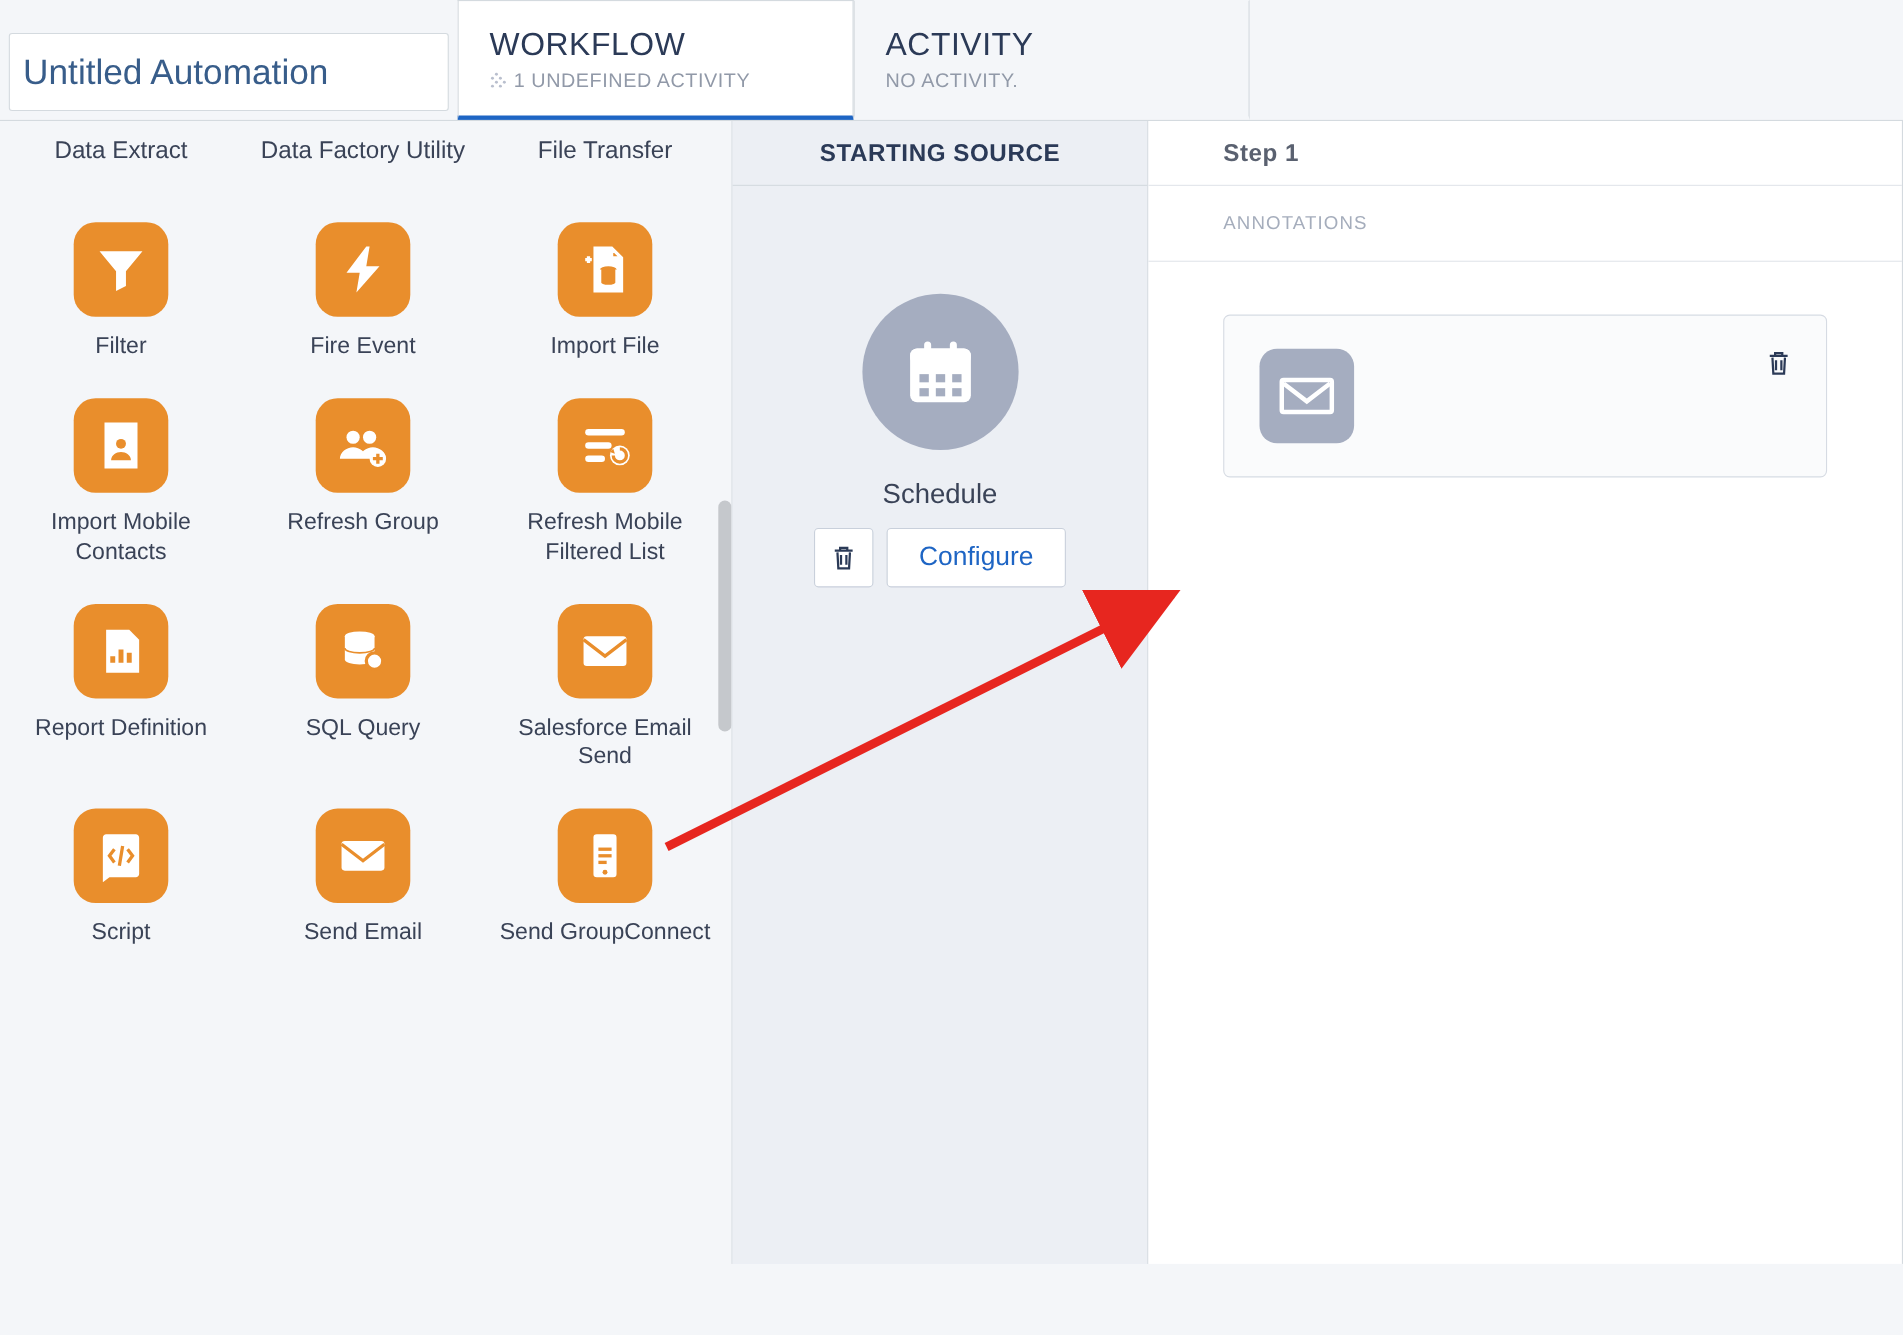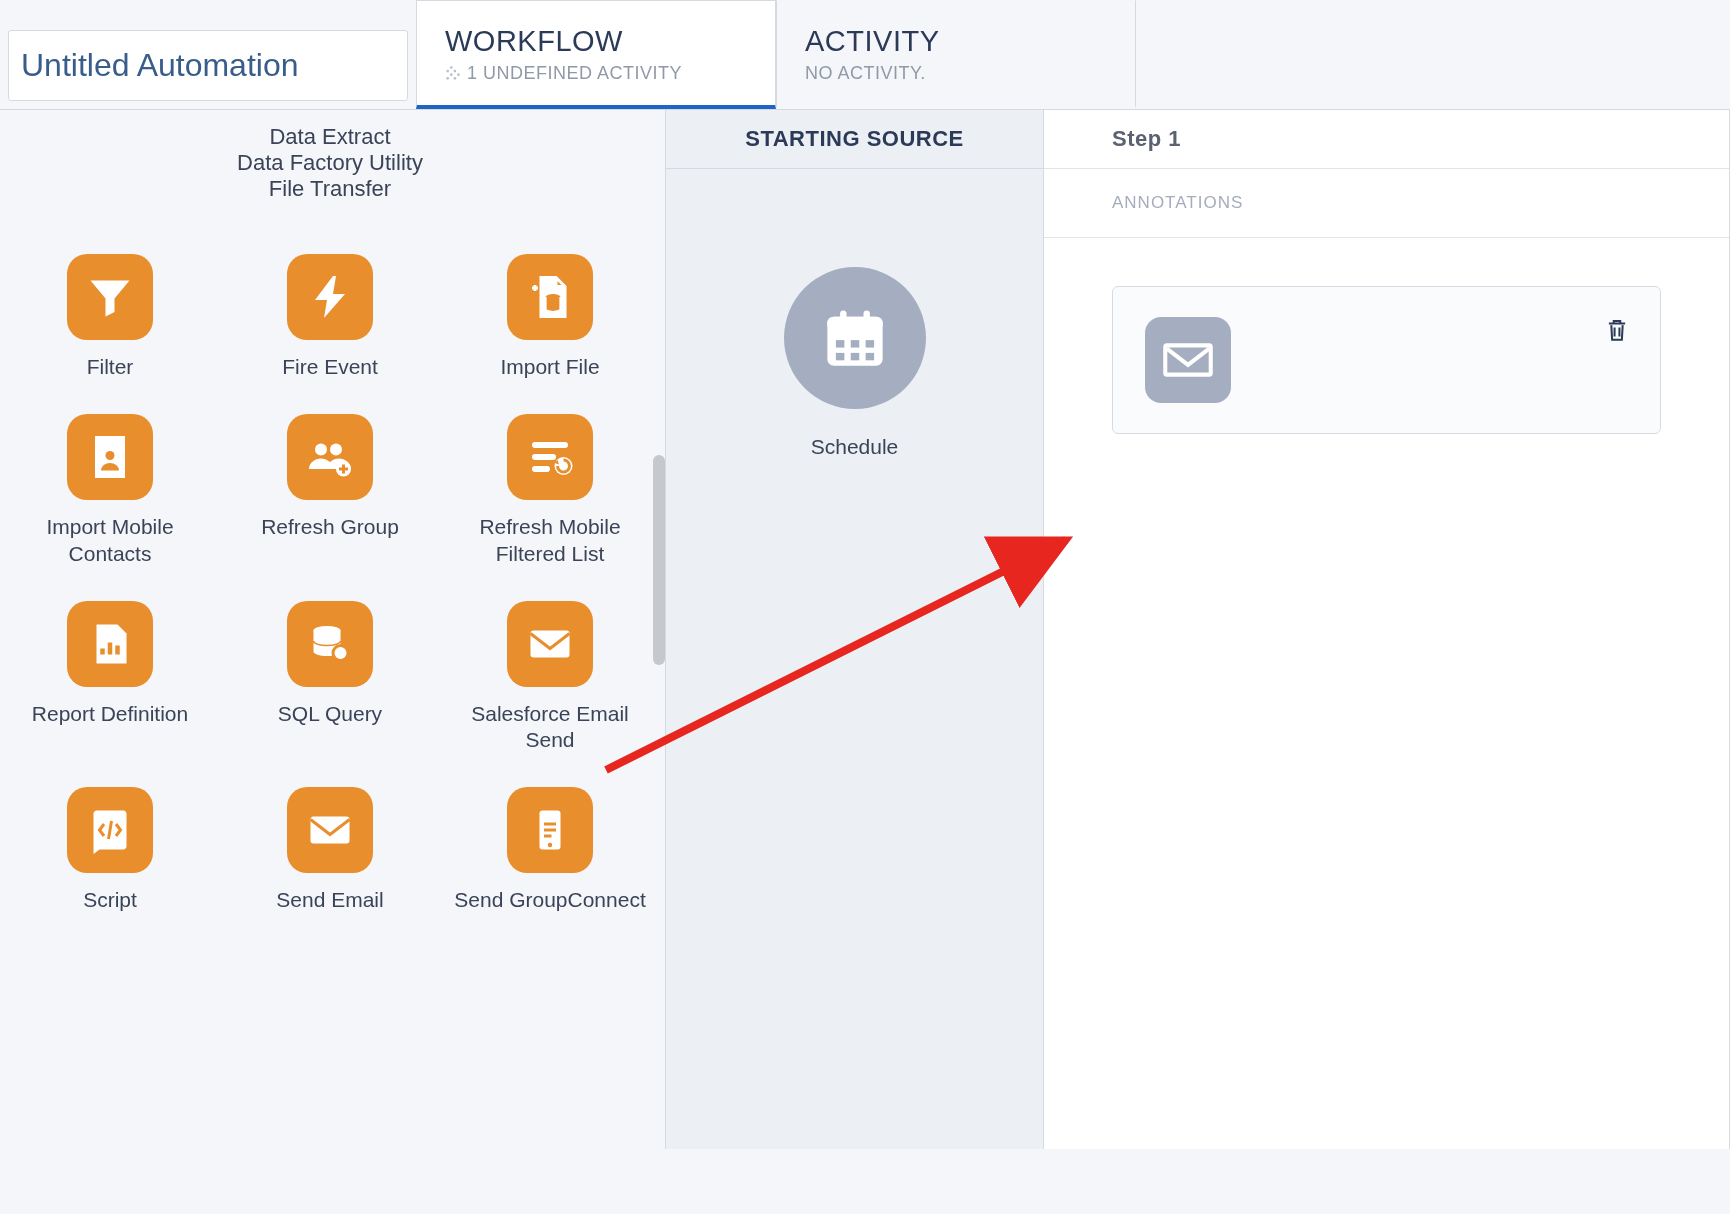--- a/index.html
+++ b/index.html
@@ -12,21 +12,21 @@
 .tab { border-left: 1px solid #d4dadf; padding: 24px 28px 18px 28px; width: 360px; border-top: 1px solid transparent; border-bottom: 4px solid transparent;}
 .tab-title { font-size: 29px; font-weight: 400; color: #2b3a57; letter-spacing: .5px;}
 .tab-sub { font-size: 18px; color: #9199a8; letter-spacing: .5px; margin-top: 4px; line-height: 1.3;}
 .tab.active { background: #fff; border-top: 1px solid #d4dadf; border-left: 1px solid #d4dadf; border-right: 1px solid #d4dadf; border-bottom: 4px solid #1e65c4; }
 .tab.active .tab-sub svg { vertical-align: -2px; margin-right: 4px; }
 .tab:last-child { border-right: 1px solid #d4dadf;}
 
 .body-area { display: flex; height: calc(100vh - 175px); position: relative;}
 
 .palette { width: 665px; display: flex; overflow: hidden;}
-.palette-headers { display: flex; width: 660px; padding: 14px 0 4px 0; flex-direction: column;}
+.palette-headers { display: flex; width: 660px; padding: 14px 0 4px 0;}
 .palette-headers div { flex: 1; text-align: center; font-size: 22px; color: #3a4357;}
 .palette-grid { display: grid; grid-template-columns: repeat(3, 1fr); width: 660px; row-gap: 34px; padding-top: 48px;}
 .palette-cell { text-align: center;}
 .palette-cell .label { font-size: 21px; color: #3a4357; margin-top: 14px; line-height: 1.25; padding: 0 10px;}
 .icon-tile { width: 86px; height: 86px; border-radius: 20px; background: #e98e2c; display: inline-flex; align-items: center; justify-content: center; }
 .icon-tile svg { fill: #fff; }
 
 .palette-scroll { width: 14px; background: transparent; position: relative;}
 .palette-scroll .thumb { position: absolute; right: 0; top: 345px; width: 12px; height: 210px; background: #c5c8cc; border-radius: 6px;}
 
@@ -34,21 +34,21 @@
 
 .canvas { flex: 1; display: flex; position: relative;}
 .col-source { background: #eceff4; border-right: 1px solid #d4dadf; width: 378px;}
 .col-step { flex: 1; position: relative; border-right: 1px solid #d4dadf; background:#fff;}
 .col-head { text-align: center; font-size: 22px; padding: 16px 0; color: #2b3a57; border-bottom: 1px solid #d4dadf; letter-spacing: .5px; font-weight: bold;}
 .col-step .col-head { text-align: left; padding-left: 68px; color: #5a6170; border-bottom: 1px solid #e1e5ea;}
 .annot { font-size: 17px; color: #a5adbc; letter-spacing: 1px; padding: 24px 0 24px 68px; border-bottom: 1px solid #e1e5ea;}
 
 .schedule-block { text-align: center; padding-top: 98px;}
 .cal-circle { width: 142px; height: 142px; border-radius: 50%; background: #a5adc0; display: inline-flex; align-items: center; justify-content: center;}
-.sched-label { font-size: 21px; color: #3a4357; margin: 26px 0 16px 0;}
+.sched-label { font-size: 25px; color: #3a4357; margin: 26px 0 16px 0;}
 .sched-row { display: inline-flex; gap: 12px; align-items: stretch;}
 .icon-btn { background: #fff; border: 1px solid #c9d0db; border-radius: 4px; width: 54px; height: 54px; display: inline-flex; align-items: center; justify-content: center;}
 .cfg-btn { background: #fff; border: 1px solid #c9d0db; border-radius: 4px; height: 54px; display: inline-flex; align-items: center; padding: 0 28px; font-size: 24px; color: #1e65c4;}
 
 .activity-card { margin: 48px 68px 0 68px; padding: 30px 32px; border: 1px solid #d6dbe3; border-radius: 6px; background: #fafbfc; position: relative;}
 .activity-title { font-size: 24px; color: #2b3a57; margin-bottom: 24px;}
 .activity-row { display: flex; gap: 44px; align-items: center;}
 .env-tile { width: 86px; height: 86px; border-radius: 16px; background: #a5adc0; display: inline-flex; align-items: center; justify-content: center;}
 .choose-btn { background: #fff; border: 1px solid #c9d0db; border-radius: 4px; height: 64px; display: inline-flex; align-items: center; padding: 0 36px; font-size: 25px; color: #1e65c4;}
 .trash-abs { position: absolute; top: 30px; right: 30px;}
@@ -246,20 +246,30 @@
   <div class="canvas">
     <div class="col-source">
       <div class="col-head">STARTING SOURCE</div>
       <div class="schedule-block">
         <div class="cal-circle">
           <svg width="68" height="68">
               <use href="#i-cal"></use>
             </svg>
         </div>
         <div class="sched-label">Schedule</div>
+        <div class="sched-row">
+          <div class="icon-btn">
+            <svg width="26" height="26" style="color:#2b3a57">
+                <use href="#i-trash"></use>
+              </svg>
+          </div>
+          <div class="cfg-btn">
+            <span>Configure</span>
+          </div>
+        </div>
       </div>
     </div>
 
     <div class="col-step">
       <div class="col-head">Step 1</div>
       <div class="annot">ANNOTATIONS</div>
 
       <div class="activity-card">
         <span class="trash-abs">
           <svg width="26" height="26" style="color:#2b3a57">

